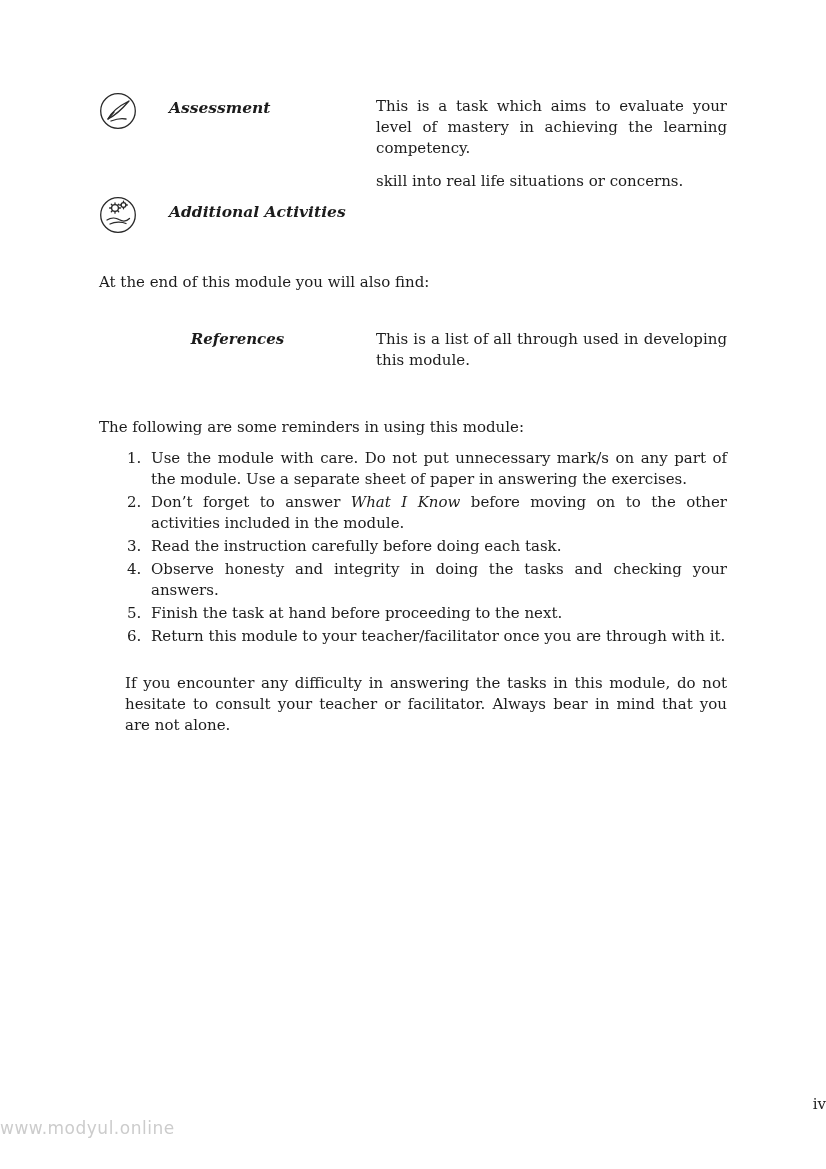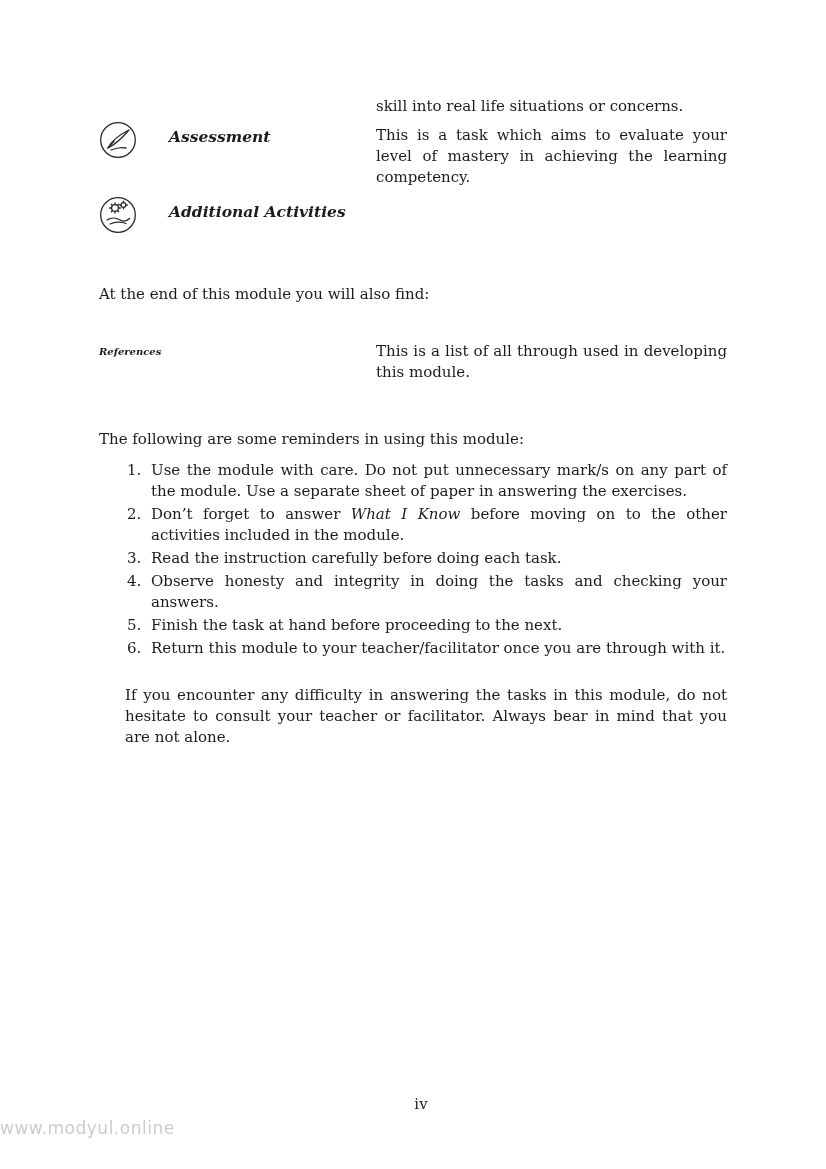--- a/index.html
+++ b/index.html
@@ -28,42 +28,43 @@
     width: 207px; flex: 0 0 207px;
     font-weight: bold; font-style: italic;
     font-size: 15.5px;
     padding-top: 1px;
   }
   .desc-cell {
     flex: 1;
     text-align: justify;
   }
   .row.carryover { margin-bottom: 8px; }
-  .also-find { margin-top: 44px; }
+  .also-find { margin-top: 32px; }
   .references-row { display: flex; align-items: flex-start; margin-top: 36px; }
   .ref-label {
     width: 277px; flex: 0 0 277px;
     font-weight: bold; font-style: italic;
-    font-size: 10px;
+    font-size: 15px;
+    text-align: center;
   }
   .reminders-intro { margin-top: 46px; }
   .reminders-list { margin-top: 10px; margin-left: 28px; }
   .list-item { display: flex; align-items: flex-start; margin-bottom: 2px; }
   .list-item .num { width: 24px; flex: 0 0 24px; }
   .list-item .item-text { flex: 1; text-align: justify; }
   .closing-para {
     margin-left: 26px;
     margin-top: 12px;
     text-align: justify;
   }
   .closing-para.first { margin-top: 26px; }
   .footer-pagenum {
     position: absolute;
     top: 1094px; left: 0; right: 0;
-    text-align: center;
+    text-align: right;
     font-size: 15px;
     color: #222;
     margin-left: 16px;
   }
   .watermark {
     position: absolute;
     top: 1118px; left: 0; right: 0;
     text-align: left;
     font-family: "DejaVu Sans", "Liberation Sans", sans-serif;
     font-size: 17px;
@@ -72,39 +73,39 @@
   }
   svg .stroke { fill: none; stroke: #2a2a2a; stroke-width: 1.3; stroke-linecap: round; stroke-linejoin: round; }
 </style>
 </head>
 <body>
 
 <div class="page">
 
   <div class="intro-table">
 
-    <div class="row carryover">
-      <div class="icon-cell"></div>
-      <div class="label-cell"></div>
-      <div class="desc-cell">skill into real life situations or concerns.</div>
-    </div>
-
     <div class="row">
       <div class="icon-cell">
         <span class="icon-circle">
           <svg viewBox="0 0 38 38" width="38" height="38">
             <circle class="stroke" cx="19" cy="19" r="17.3"></circle>
             <path class="stroke" d="M9 27 C15 24, 24 16, 30 9 C22 13, 13 19, 9 27 Z"></path>
             <path class="stroke" d="M9 27 L15 20"></path>
             <path class="stroke" d="M12 29 C17 27, 23 26, 27 27"></path>
           </svg>
         </span>
       </div>
       <div class="label-cell">Assessment</div>
       <div class="desc-cell">This is a task which aims to evaluate your level of mastery in achieving the learning competency.</div>
+    </div>
+
+    <div class="row carryover">
+      <div class="icon-cell"></div>
+      <div class="label-cell"></div>
+      <div class="desc-cell">skill into real life situations or concerns.</div>
     </div>
 
     <div class="row">
       <div class="icon-cell">
         <span class="icon-circle">
           <svg viewBox="0 0 38 38" width="38" height="38">
             <circle class="stroke" cx="19" cy="19" r="17.3"></circle>
             <circle class="stroke" cx="16" cy="12" r="3.4"></circle>
             <path class="stroke" d="M19.5 12 H21.4 M16 8.6 V6.8 M12.5 12 H10.6 M16 15.4 V17.2 M18.4 9.6 L19.7 8.3 M13.6 9.6 L12.3 8.3 M13.6 14.4 L12.3 15.7 M18.4 14.4 L19.7 15.7"></path>
             <circle class="stroke" cx="24.5" cy="9" r="2.4"></circle>

